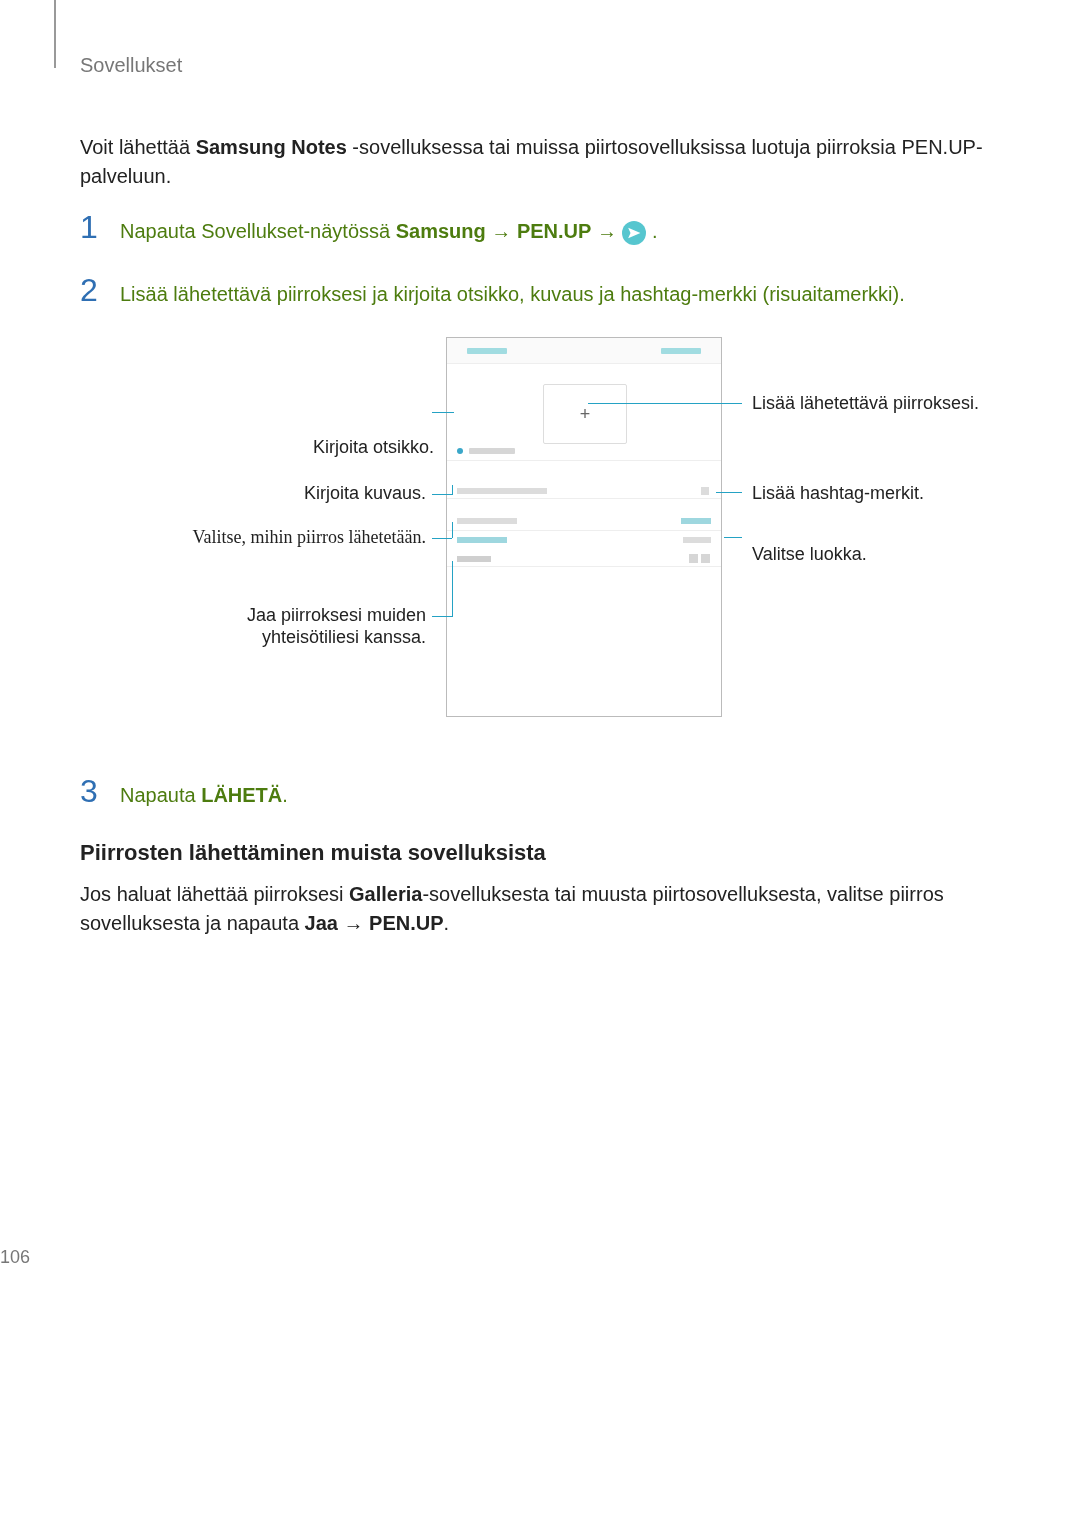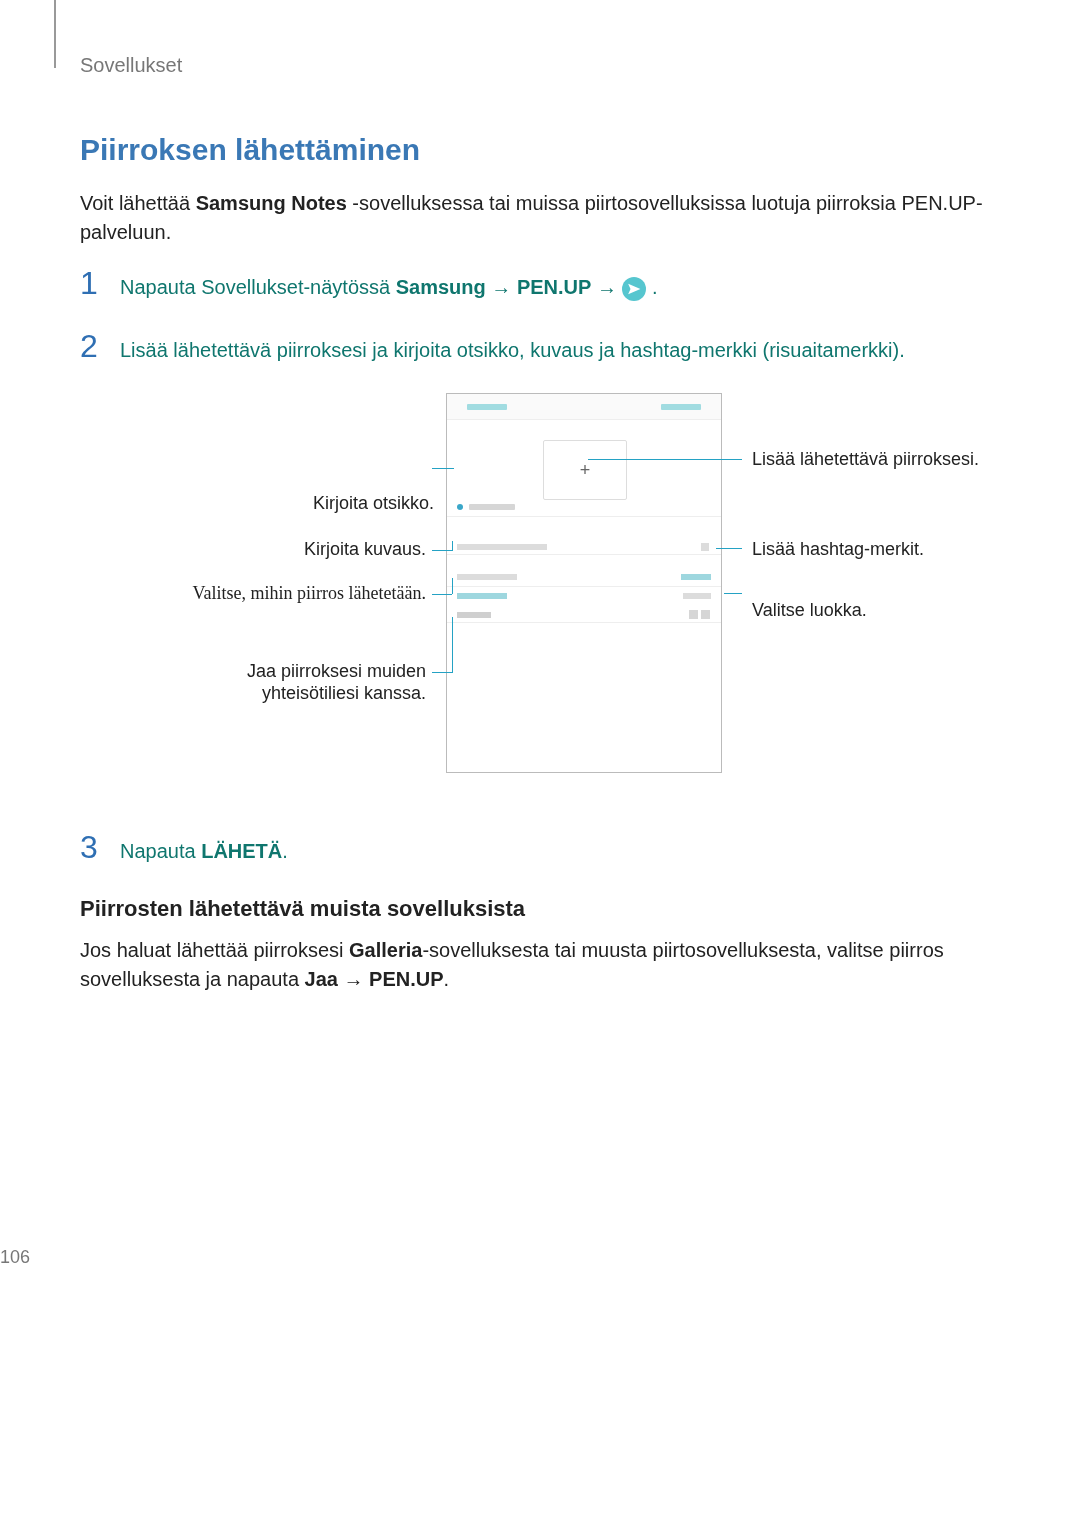--- a/index.html
+++ b/index.html
@@ -5,21 +5,21 @@
   * { box-sizing: border-box; margin: 0; padding: 0; }
   html, body { width: 1080px; height: 1527px; background: #ffffff; font-family: Arial, Helvetica, sans-serif; color: #222; }
   .page { position: relative; width: 1080px; height: 1306px; padding: 40px 80px 40px 80px; }
   .header-rule { position: absolute; left: 54px; top: 0; width: 2px; height: 68px; background: #999; }
   .section-header { font-size: 20px; color: #777; margin-top: 14px; margin-bottom: 56px; margin-left: 0; }
   .h1 { font-size: 30px; font-weight: 700; color: #3a78b5; margin-bottom: 22px; }
   .para { font-size: 20px; color: #222; line-height: 1.45; margin-bottom: 20px; }
   .strong { font-weight: 700; }
   .ol-item { display: flex; align-items: flex-start; gap: 16px; margin-bottom: 28px; }
   .ol-num { font-size: 32px; font-weight: 400; color: #2f6fb3; line-height: 1; min-width: 24px; }
-  .ol-text { font-size: 20px; color: #0f766e; line-height: 1.45; padding-top: 6px; }
+  .ol-text { font-size: 20px; color: #4d7c0f; line-height: 1.45; padding-top: 6px; }
   .arrow { font-family: inherit; }
   .icon-circle { display: inline-flex; align-items: center; justify-content: center; width: 24px; height: 24px; border-radius: 50%; background: #56c6cf; vertical-align: middle; }
   .icon-circle svg { width: 14px; height: 14px; }
   .figure-wrap { position: relative; width: 920px; height: 420px; margin: 0 auto 18px auto; }
   .phone { position: absolute; left: 366px; top: 0; width: 276px; height: 380px; border: 1px solid #bbb; background: #fff; }
   .phone .topbar { height: 26px; background: #fafafa; border-bottom: 1px solid #eee; display:flex; justify-content: space-between; align-items:center; padding: 0 20px; }
   .topbar .t-left, .topbar .t-right { width: 40px; height: 6px; background: #7bcfd6; border-radius: 1px; opacity: .7;}
   .add-box { position:absolute; left: 96px; top:46px; width:84px; height:60px; border:1px solid #ddd; border-radius:2px; display:flex; align-items:center; justify-content:center; font-size:18px; color:#666; }
   .row-sep { position:absolute; left:0; right:0; height:1px; background:#eee; }
   .title-row { top:122px; }
@@ -45,21 +45,20 @@
   .h2 { font-size:22px; font-weight:700; color:#222; margin: 30px 0 14px 0; }
   .page-num { position:absolute; bottom: 38px; left:0; right:0; text-align:left; color:#777; font-size:18px; }
 </style>
 </head>
 <body>
 
 <div class="page">
   <div class="header-rule"></div>
   <div class="section-header">Sovellukset</div>
 
-  <h1 class="h1">Piirroksen lähettäminen</h1>
 
   <p class="para">
     <span>Voit lähettää </span><span class="strong">Samsung Notes</span><span> -sovelluksessa tai muissa piirtosovelluksissa luotuja piirroksia PEN.UP-palveluun.</span>
   </p>
 
   <div class="ol-item">
     <div class="ol-num">1</div>
     <div class="ol-text">
       <span>Napauta Sovellukset-näytössä </span><span class="strong">Samsung</span><span class="arrow"> → </span><span class="strong">PEN.UP</span><span class="arrow"> → </span>
       <span class="icon-circle">
@@ -130,19 +129,19 @@
     <div class="callout" style="left:672px; top:190px;margin-top:17px;">Valitse luokka.</div>
   </div>
 
   <div class="ol-item">
     <div class="ol-num">3</div>
     <div class="ol-text">
       <span>Napauta </span><span class="strong">LÄHETÄ</span><span>.</span>
     </div>
   </div>
 
-  <h2 class="h2">Piirrosten lähetettävä muista sovelluksista</h2>
+  <h2 class="h2">Piirrosten lähettäminen muista sovelluksista</h2>
   <p class="para">
     <span>Jos haluat lähettää piirroksesi </span><span class="strong">Galleria</span><span>-sovelluksesta tai muusta piirtosovelluksesta, valitse piirros sovelluksesta ja napauta </span><span class="strong">Jaa</span><span class="arrow"> → </span><span class="strong">PEN.UP</span><span>.</span>
   </p>
 
   <div class="page-num">106</div>
 </div>
 
 </body></html>

